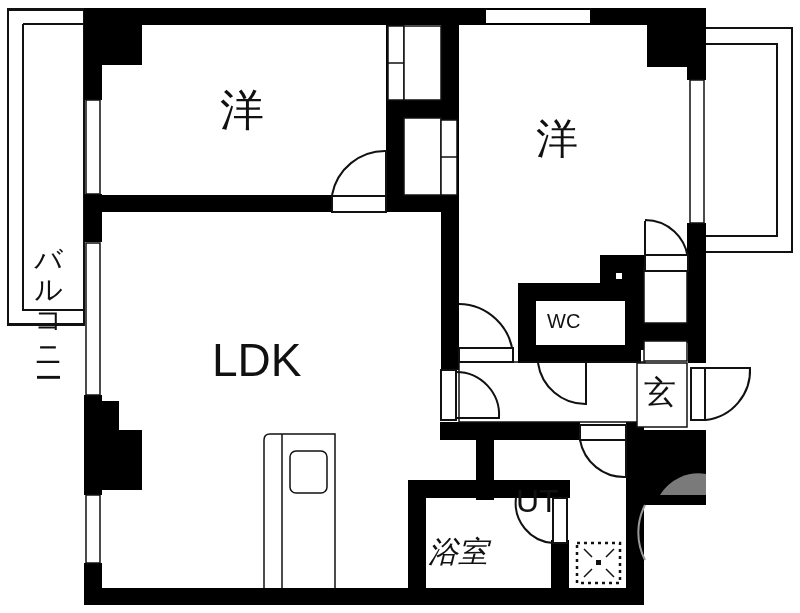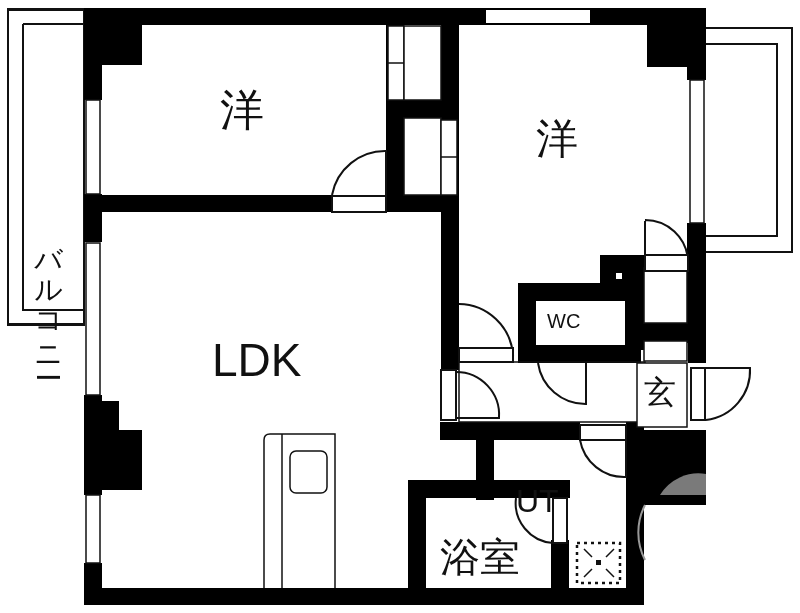--- a/index.html
+++ b/index.html
@@ -156,14 +156,14 @@
 
   <rect x="616" y="273" width="6" height="6" fill="#fff"></rect>
 </svg>
 
 <div class="lbl jp" style="left:220px; top:88px; font-size:44px;">洋</div>
 <div class="lbl jp" style="left:536px; top:118px; font-size:42px;">洋</div>
 <div class="lbl lat" style="left:212px; top:337px; font-size:46px;">LDK</div>
 <div class="lbl lat" style="left:547px; top:311px; font-size:20px;">WC</div>
 <div class="lbl jp" style="left:644px; top:376px; font-size:32px;">玄</div>
 <div class="lbl lat" style="left:516px; top:446px; font-size:32px;margin-top:39px;">UT</div>
-<div class="lbl jp" style="left:440px; top:537px; font-size:40px;">浴室</div>
+<div class="lbl jp" style="left:428px; top:537px; font-size:30px;font-style:italic;">浴室</div>
 <div class="lbl jp vert" style="left:34px; top:228px; font-size:28px;">バルコニー</div>
 
 </body></html>

